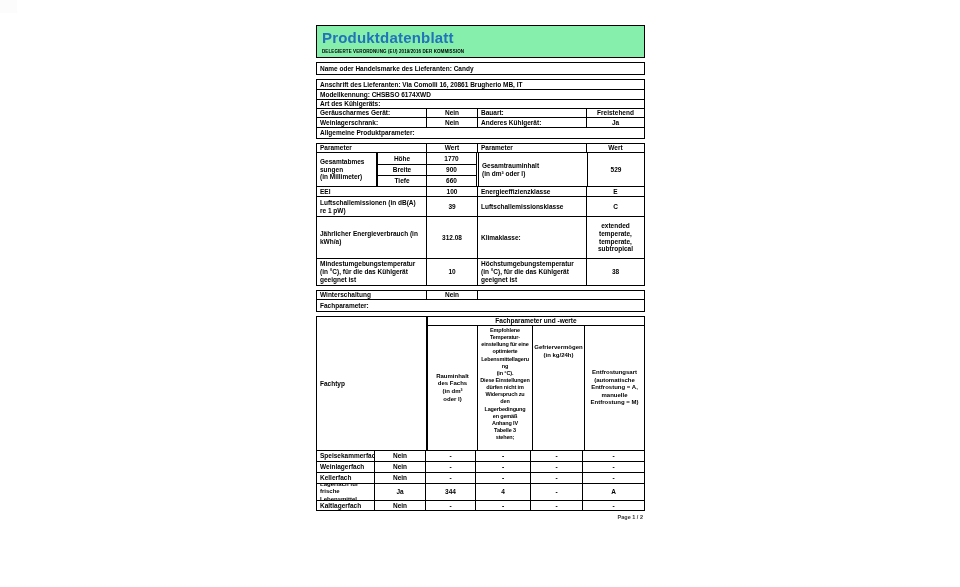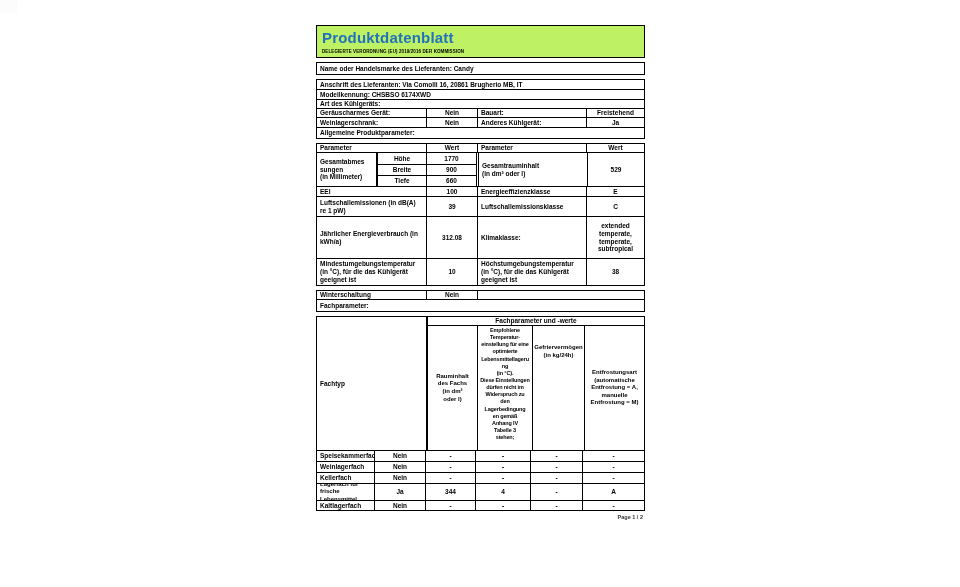--- a/index.html
+++ b/index.html
@@ -27,21 +27,21 @@
   .wD1{width:61px;flex:0 0 auto;}
   .wD2{width:50px;flex:0 0 auto;}
   .wD3{width:51px;flex:0 0 auto;}
   .wF1{width:59px;flex:0 0 auto;}
   .wF2{width:52px;flex:0 0 auto;}
   .wF3{width:51px;flex:0 0 auto;}
   .wF4{width:56px;flex:0 0 auto;}
   .wF5{width:53px;flex:0 0 auto;}
   .fcol{display:flex;flex-direction:column;flex:1 1 auto;}
   .fcol > * + *{margin-top:-1px;}
-  .title-box{height:33px;border:1px solid #000;box-sizing:border-box;padding:3px 5px;background:#bef264;}
+  .title-box{height:33px;border:1px solid #000;box-sizing:border-box;padding:3px 5px;background:#86efac;}
   .doc-title{font-size:15px;color:#2273b9;letter-spacing:0.2px;}
   .doc-subtitle{font-size:4.5px;margin-top:3px;letter-spacing:0.1px;}
   .hdr6{font-size:6px;line-height:1.27;}
   .hdr55{font-size:5.5px;line-height:1.3;letter-spacing:-0.15px;padding:1px 1px;}
   .topalign{justify-content:flex-start;}
   .footer{font-size:5.5px;text-align:right;color:#333;margin-top:3px !important;padding-right:2px;}
 </style>
 </head>
 <body>
 

